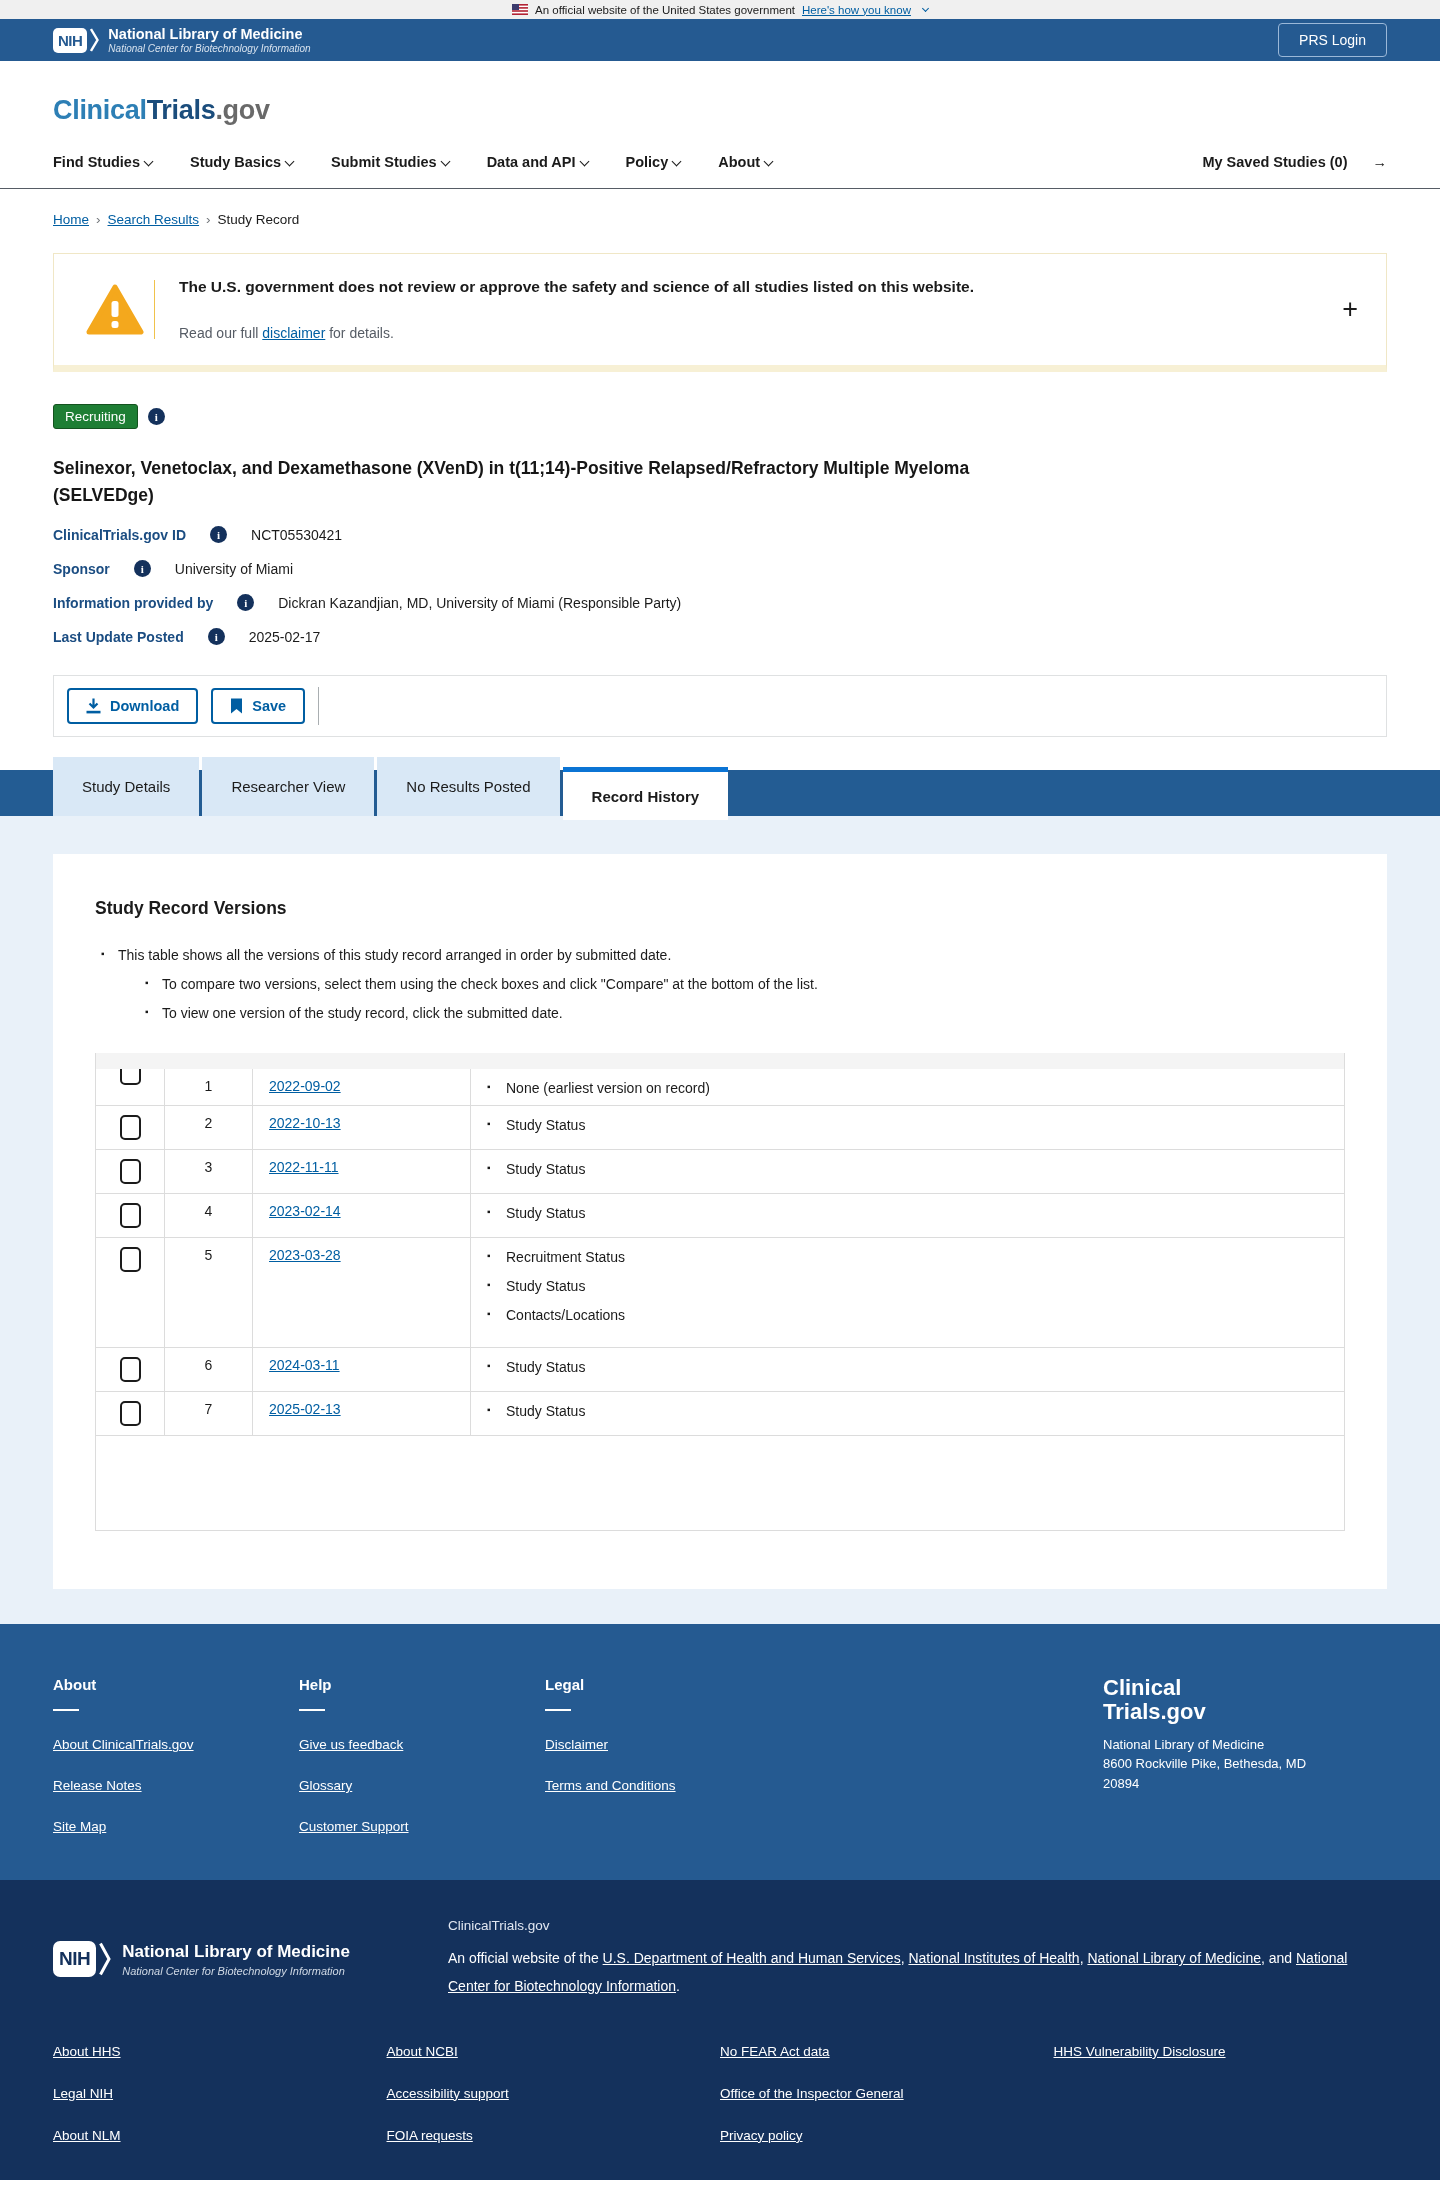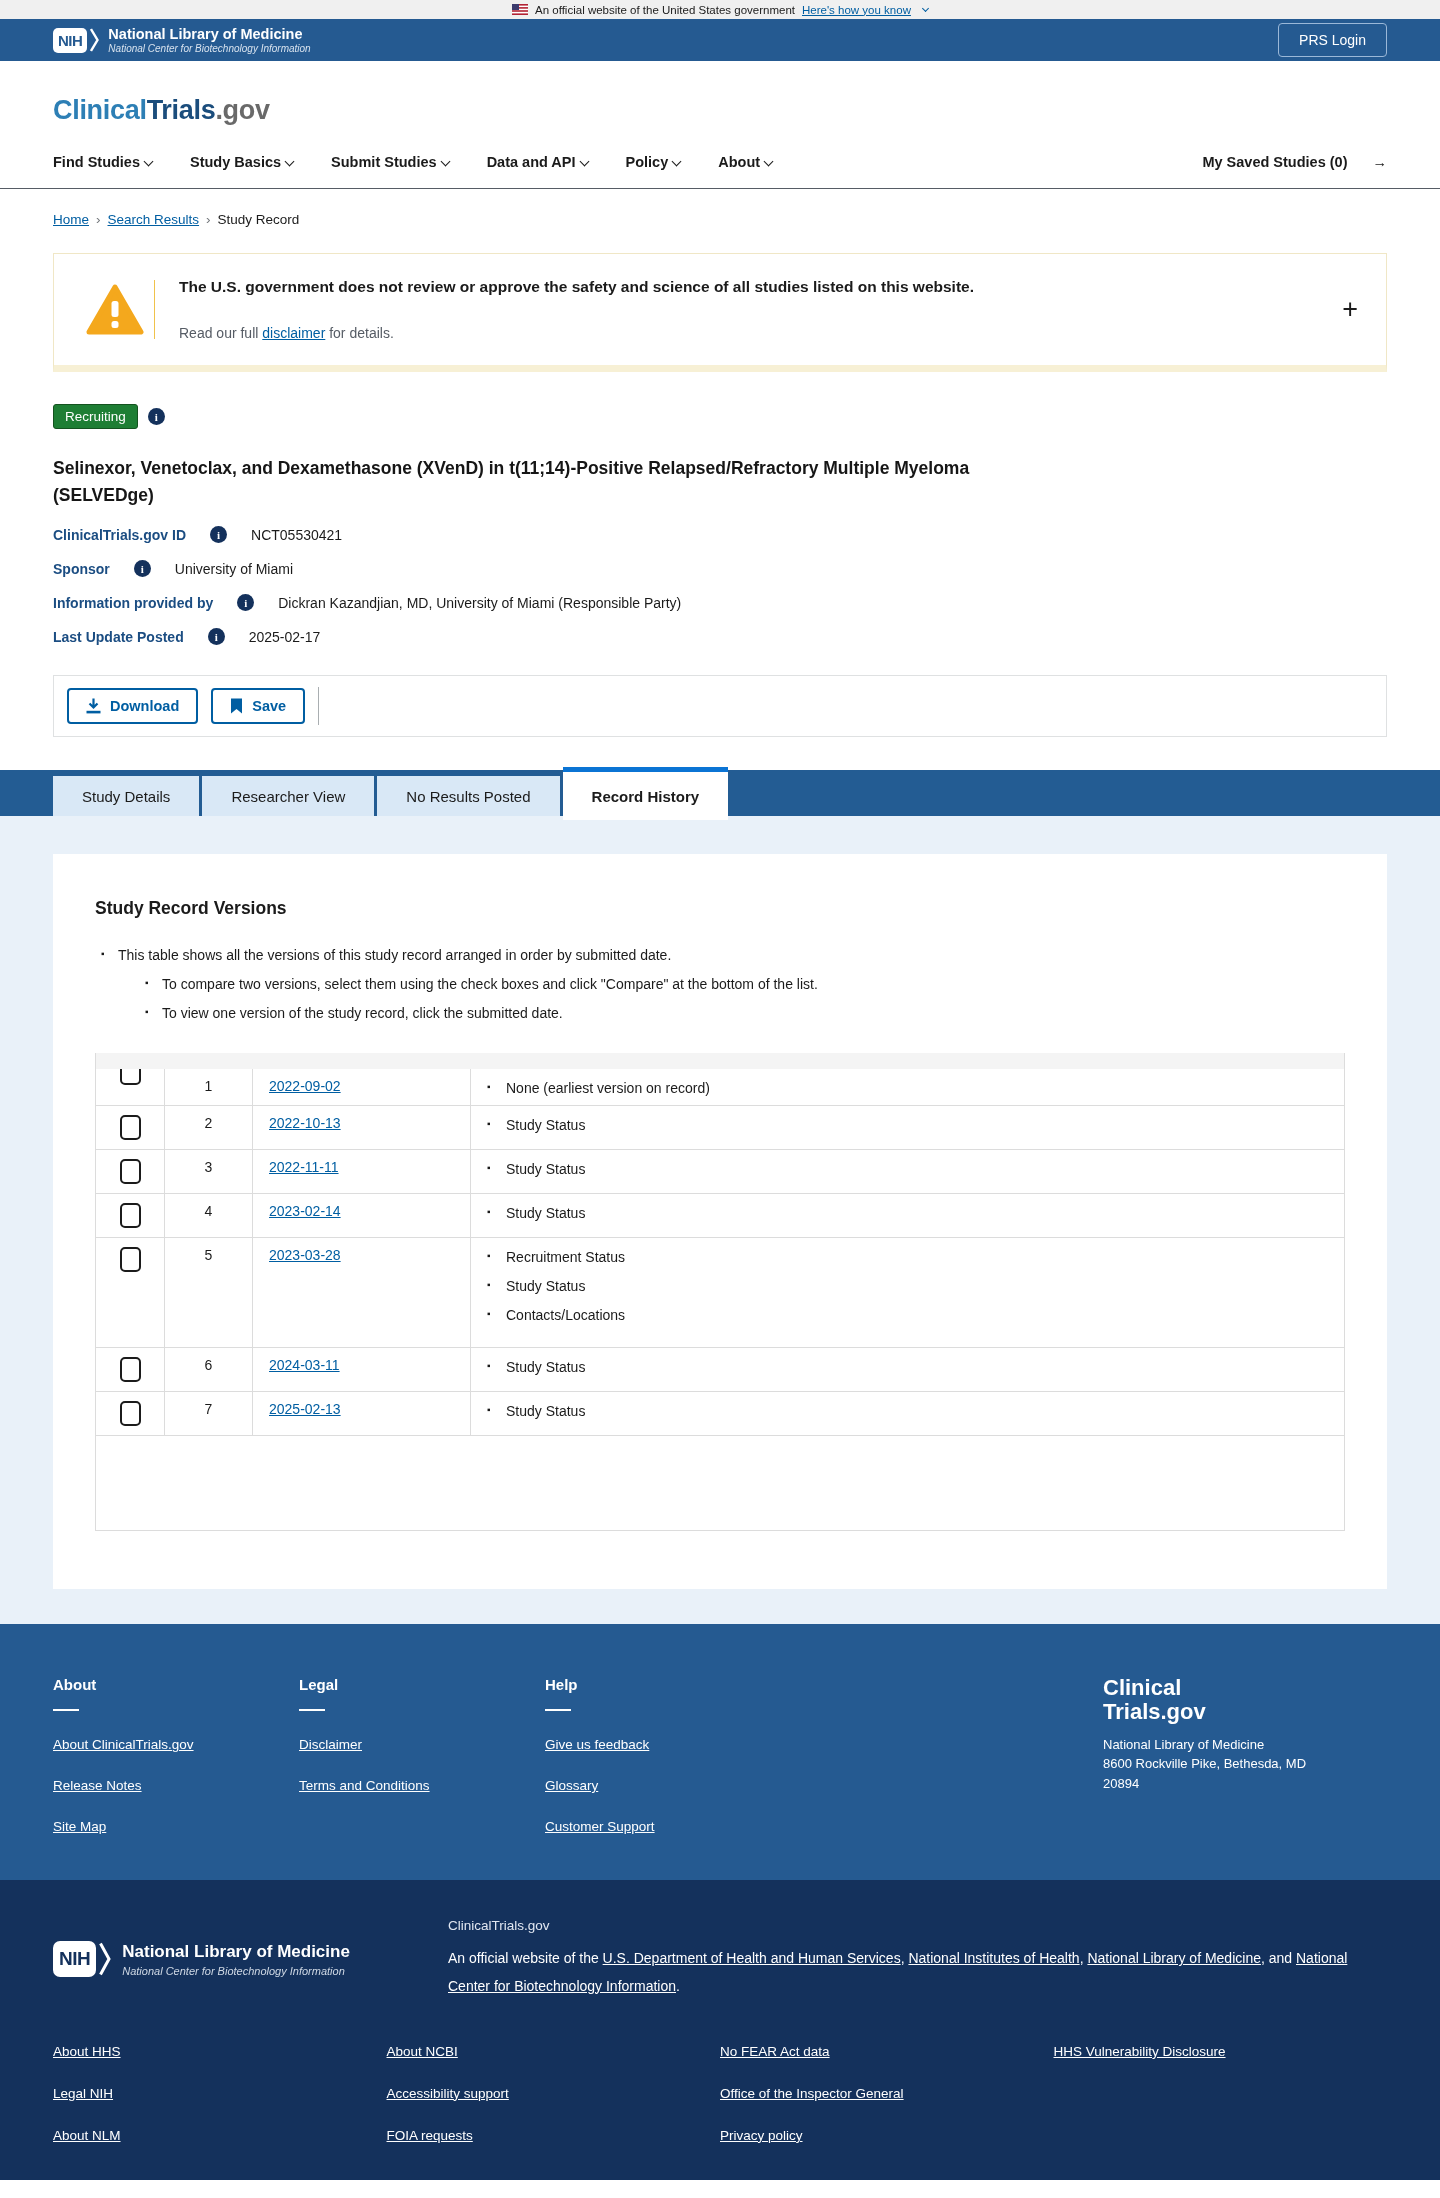--- a/index.html
+++ b/index.html
@@ -56,21 +56,21 @@
   .meta-row { display:flex; align-items:center; gap:24px; margin-top:17px; font-size:14px; }
   .meta-label { color:#1b4d82; font-weight:bold; }
 
   
   .toolbar { margin:30px 53px 0; width:1334px; border:1px solid #dfe1e2; padding:11px 13px; display:flex; align-items:center; gap:13px; }
   .btn { display:inline-flex; align-items:center; gap:9px; border:2px solid #005ea2; color:#005ea2; font-weight:bold; font-size:14.5px; padding:8px 17px; border-radius:4px; background:#fff; cursor:pointer; }
   .vdivider { width:1px; height:38px; background:#a9aeb1; }
 
   
   .tabstrip { margin-top:33px; background:#235c93; height:46px; display:flex; align-items:flex-end; padding-left:53px; }
-  .tab { background:#d9e8f6; height:40px; display:flex; align-items:center; padding:0 29px; font-size:15px; margin-right:3px; cursor:pointer; color:#1b1b1b; }
+  .tab { background:#d9e8f6; height:59px; display:flex; align-items:center; padding:0 29px; font-size:15px; margin-right:3px; cursor:pointer; color:#1b1b1b; }
   .tab.active { background:#fff; font-weight:bold; height:53px; margin-bottom:-4px; border-top:5px solid #0b74d4; }
 
   
   .band { background:#e9f1f9; padding:38px 0 35px; }
   .card { margin:0 53px; width:1334px; background:#fff; padding:44px 42px 58px; }
   .card h2 { margin:0; font-size:17.5px; font-weight:bold; }
   .notes { margin:28px 0 0 6px; padding:0; list-style:none; font-size:14px; }
   .notes li { position:relative; padding-left:17px; margin-top:13px; }
   .notes li::before { content:"▪"; position:absolute; left:0; top:1px; font-size:10px; }
   .notes ul { list-style:none; margin:0; padding:0 0 0 27px; }
@@ -395,31 +395,31 @@
 
 <footer class="footer">
   <div class="fcol">
     <h4>About</h4>
     <div class="frule"></div>
     <a>About ClinicalTrials.gov</a>
     <a>Release Notes</a>
     <a>Site Map</a>
   </div>
   <div class="fcol">
-    <h4>Legal</h4>
-    <div class="frule"></div>
-    <a>Disclaimer</a>
-    <a>Terms and Conditions</a>
-  </div>
-  <div class="fcol">
     <h4>Help</h4>
     <div class="frule"></div>
     <a>Give us feedback</a>
     <a>Glossary</a>
     <a>Customer Support</a>
+  </div>
+  <div class="fcol">
+    <h4>Legal</h4>
+    <div class="frule"></div>
+    <a>Disclaimer</a>
+    <a>Terms and Conditions</a>
   </div>
   <div class="fspacer"></div>
   <div class="flogo-block">
     <div class="flogo">
       <div>Clinical</div>
       <div>Trials.gov</div>
     </div>
     <div class="faddr">
       <div>National Library of Medicine</div>
       <div>8600 Rockville Pike, Bethesda, MD</div>

